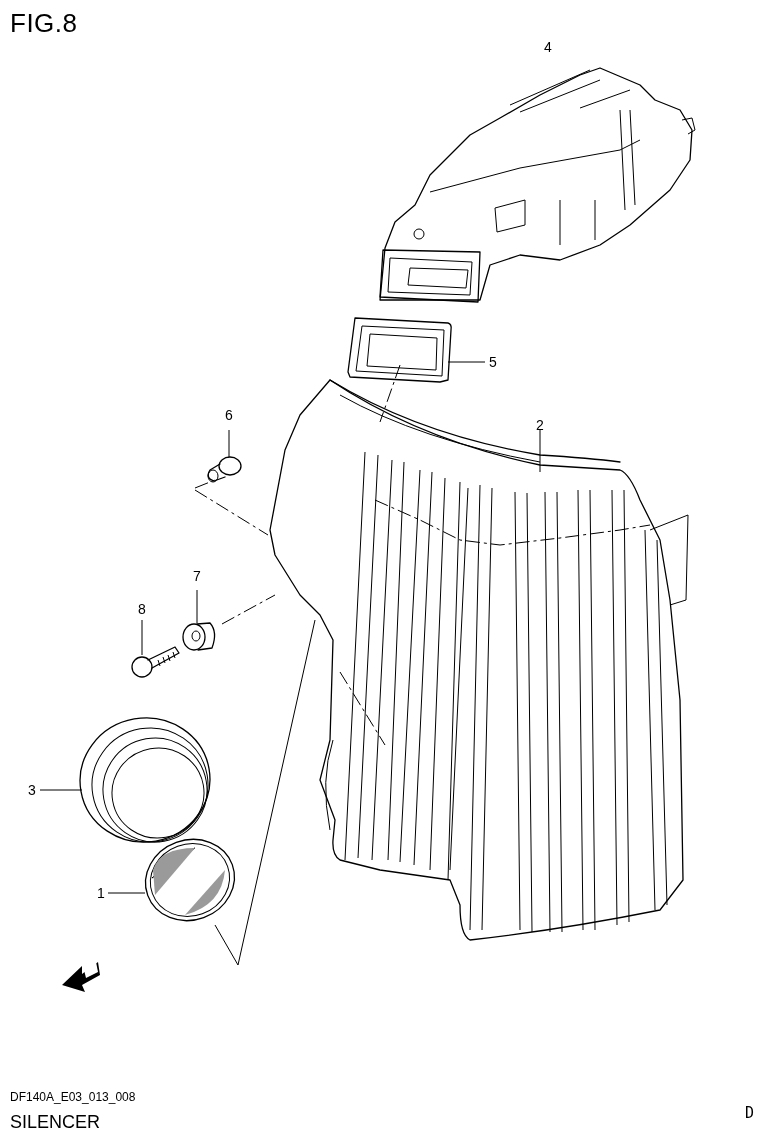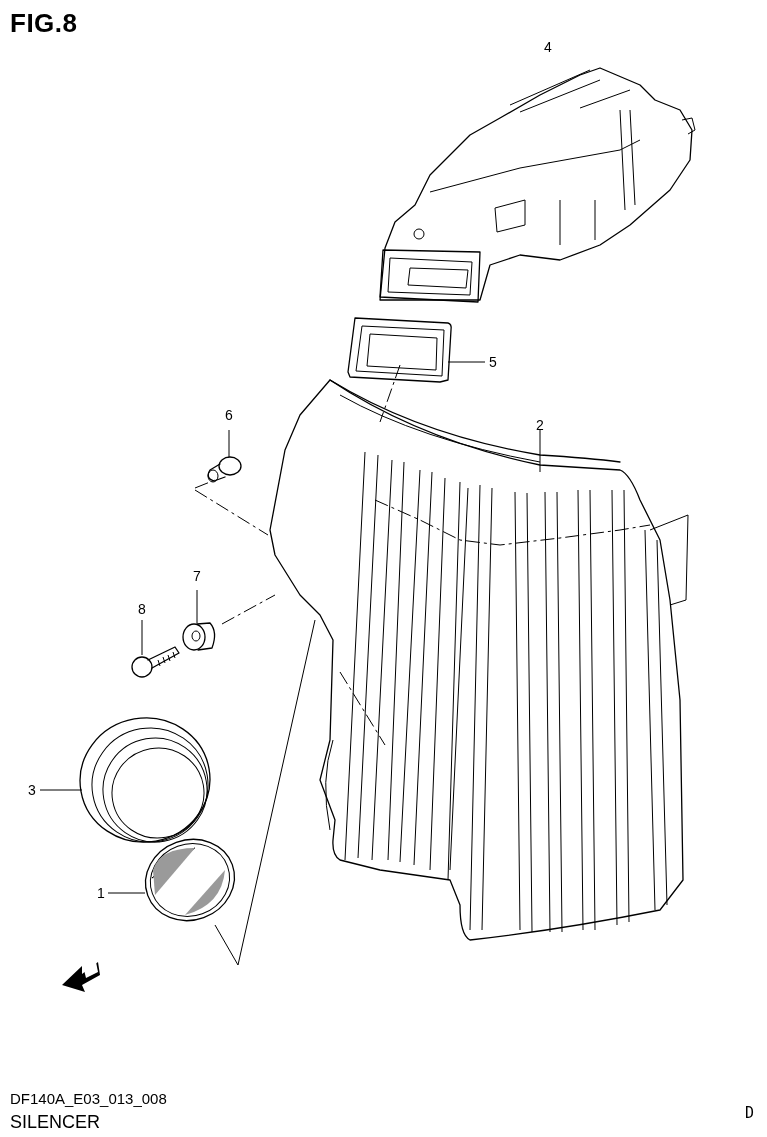--- a/index.html
+++ b/index.html
@@ -1,20 +1,20 @@
 <!DOCTYPE html>
 <html><head>
 <meta charset="utf-8">
 <style>
   html, body { margin:0; padding:0; background:#ffffff; }
   body { width:767px; height:1137px; position:relative; overflow:hidden;
          font-family:"Liberation Sans", sans-serif; color:#000; }
-  .fig-title { position:absolute; left:10px; top:8px; font-size:26px; font-weight:bold; letter-spacing:0.5px; }
+  .fig-title { position:absolute; left:10px; top:8px; font-size:26px; font-weight:normal; letter-spacing:0.5px; }
   .callout { position:absolute; font-size:14px; line-height:14px; }
-  .code { position:absolute; left:10px; top:1090px; font-size:15px; }
+  .code { position:absolute; left:10px; top:1090px; font-size:12px; }
   .name { position:absolute; left:10px; top:1112px; font-size:18px; }
   .page-letter { position:absolute; left:745px; top:1104px; font-family:"DejaVu Sans Mono", monospace; font-size:15px; }
   svg.drawing { position:absolute; left:0; top:0; }
   .ln { fill:none; stroke:#000; stroke-width:1.3; stroke-linejoin:round; stroke-linecap:round; }
   .thin { fill:none; stroke:#000; stroke-width:1; }
   .dash { fill:none; stroke:#000; stroke-width:1; stroke-dasharray:14 4 3 4; }
 </style>
 </head>
 <body>
 

